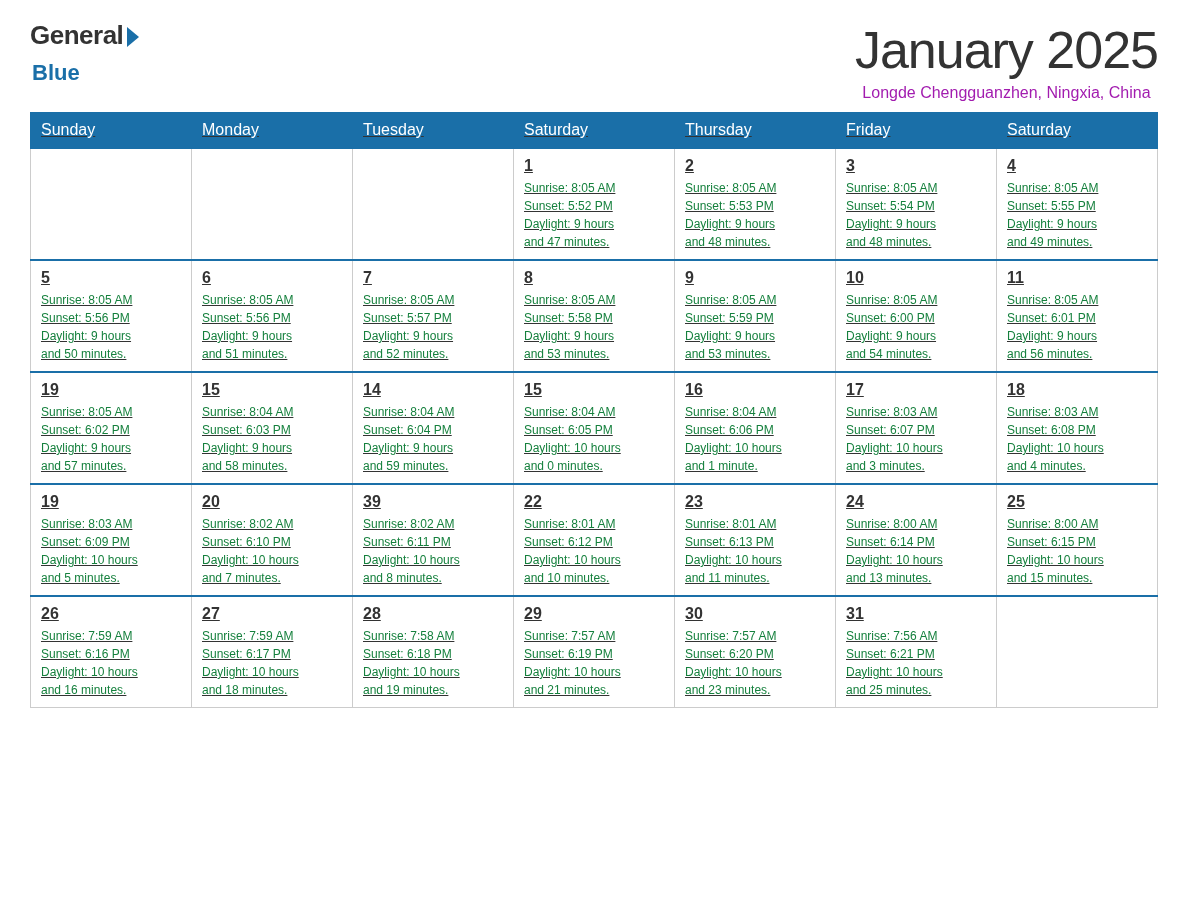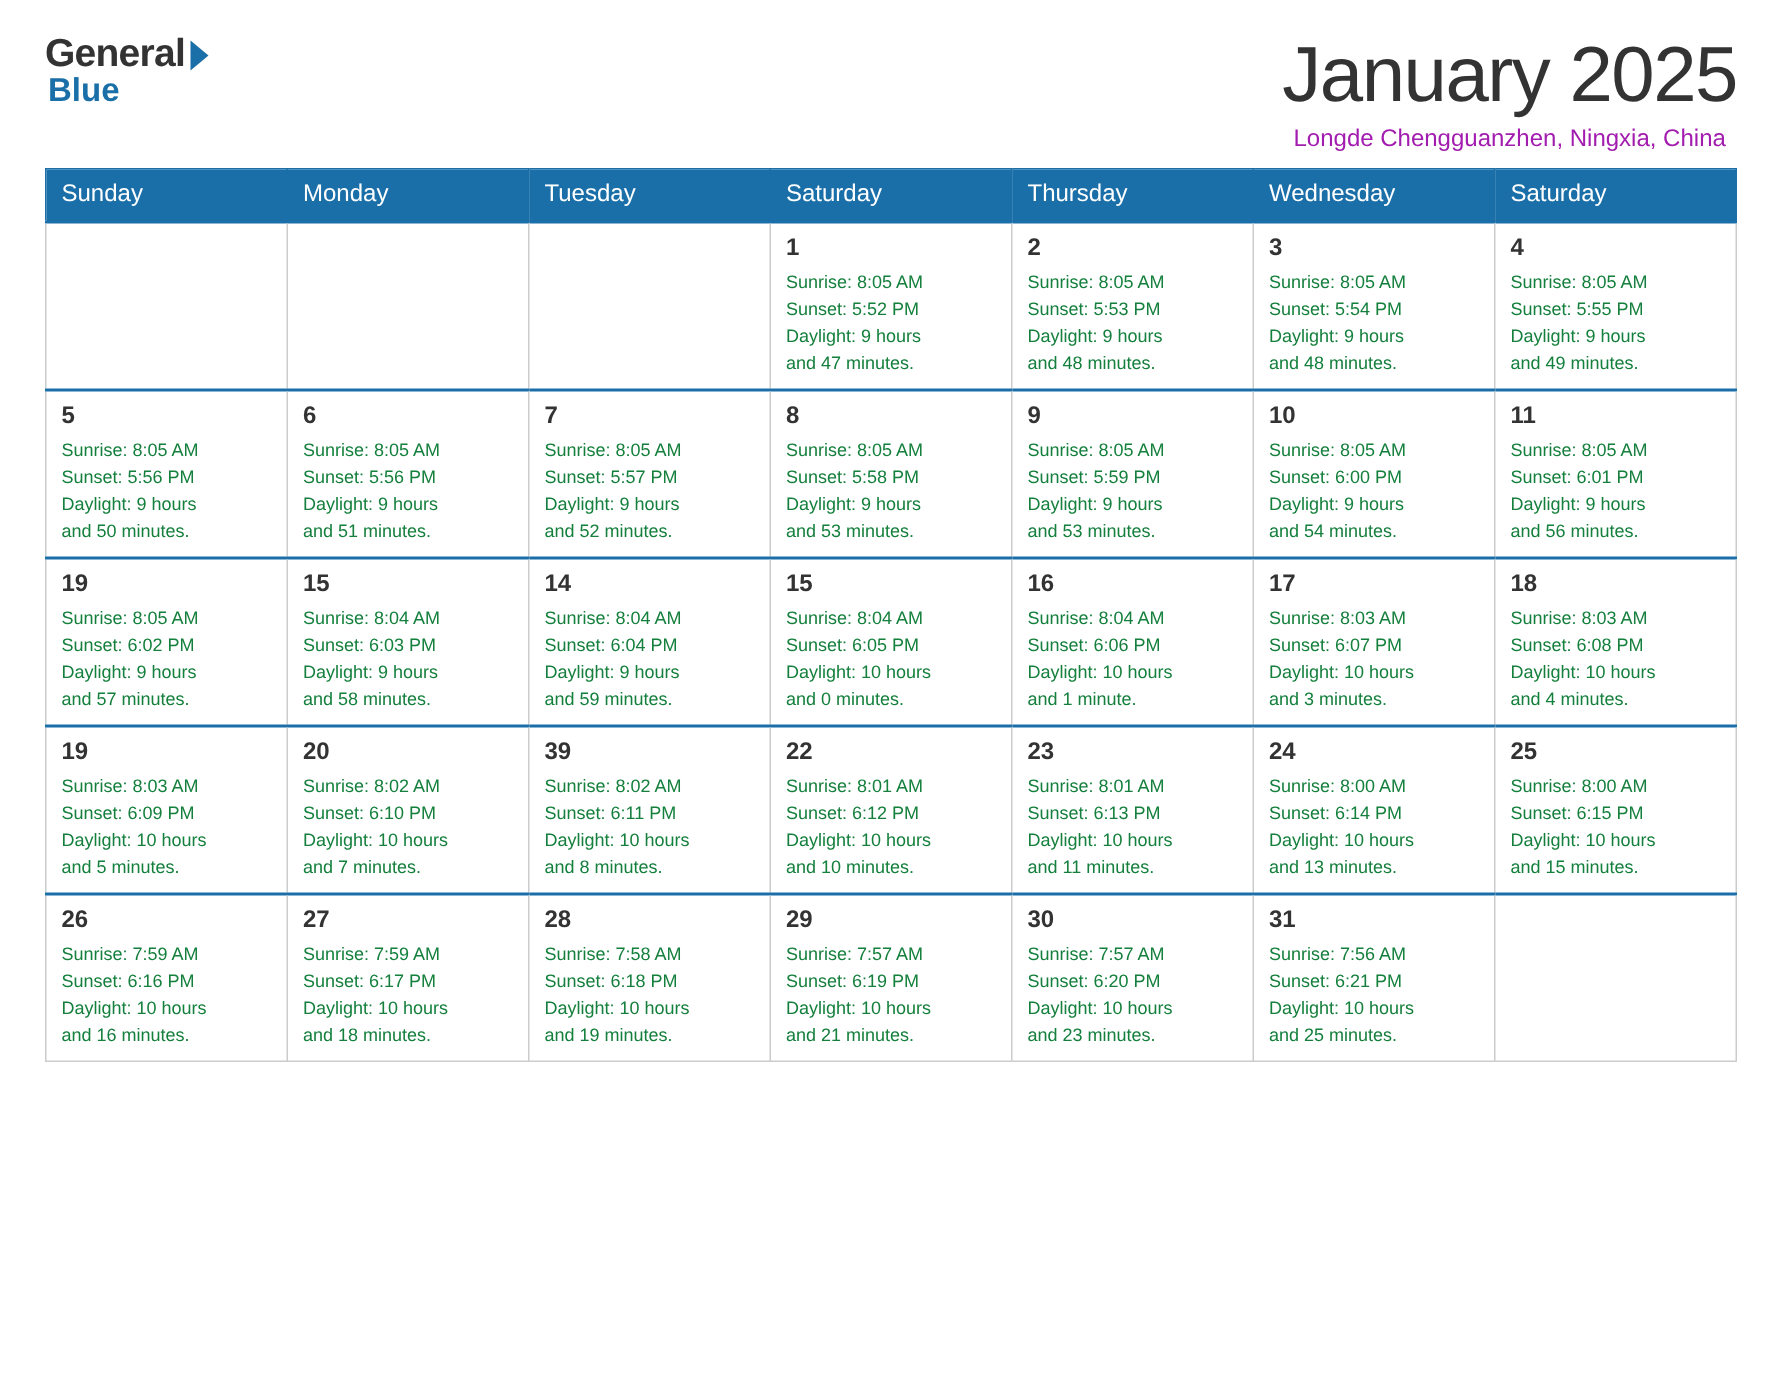--- a/index.html
+++ b/index.html
@@ -14,20 +14,21 @@
     .header-area {
       display: flex;
       justify-content: space-between;
       align-items: flex-start;
       margin-bottom: 10px;
     }
     .logo {
       display: flex;
       flex-direction: column;
       align-items: flex-start;
+      gap: 13px;
     }
     .logo-top {
       display: flex;
       align-items: center;
     }
     .logo-general {
       font-size: 26px;
       font-weight: bold;
       color: #333;
       letter-spacing: -0.5px;
@@ -58,20 +59,21 @@
       letter-spacing: -1px;
     }
     .location-title {
       font-size: 16px;
       color: #a21caf;
       margin-top: 4px;
     }
     .calendar-table {
       width: 100%;
       border-collapse: collapse;
+      text-decoration: underline;
     }
     .calendar-table th {
       background-color: #1a6fa8;
       color: #fff;
       font-size: 16px;
       font-weight: normal;
       padding: 8px 10px;
       text-align: left;
       border: 1px solid #1a6fa8;
     }
@@ -125,21 +127,21 @@
 </div>
 
 <table class="calendar-table">
   <thead>
     <tr>
     <th>Sunday</th>
         <th>Monday</th>
         <th>Tuesday</th>
         <th>Saturday</th>
         <th>Thursday</th>
-        <th>Wednesday</th>
+        <th>Friday</th>
         <th>Saturday</th>
       </tr>
   </thead>
   <tbody id="calendar-body">
   <tr class="week-row">
         <td class="empty-cell"></td>
         <td class="empty-cell"></td>
         <td class="empty-cell"></td>
         <td>
           <span class="day-number">1</span>

